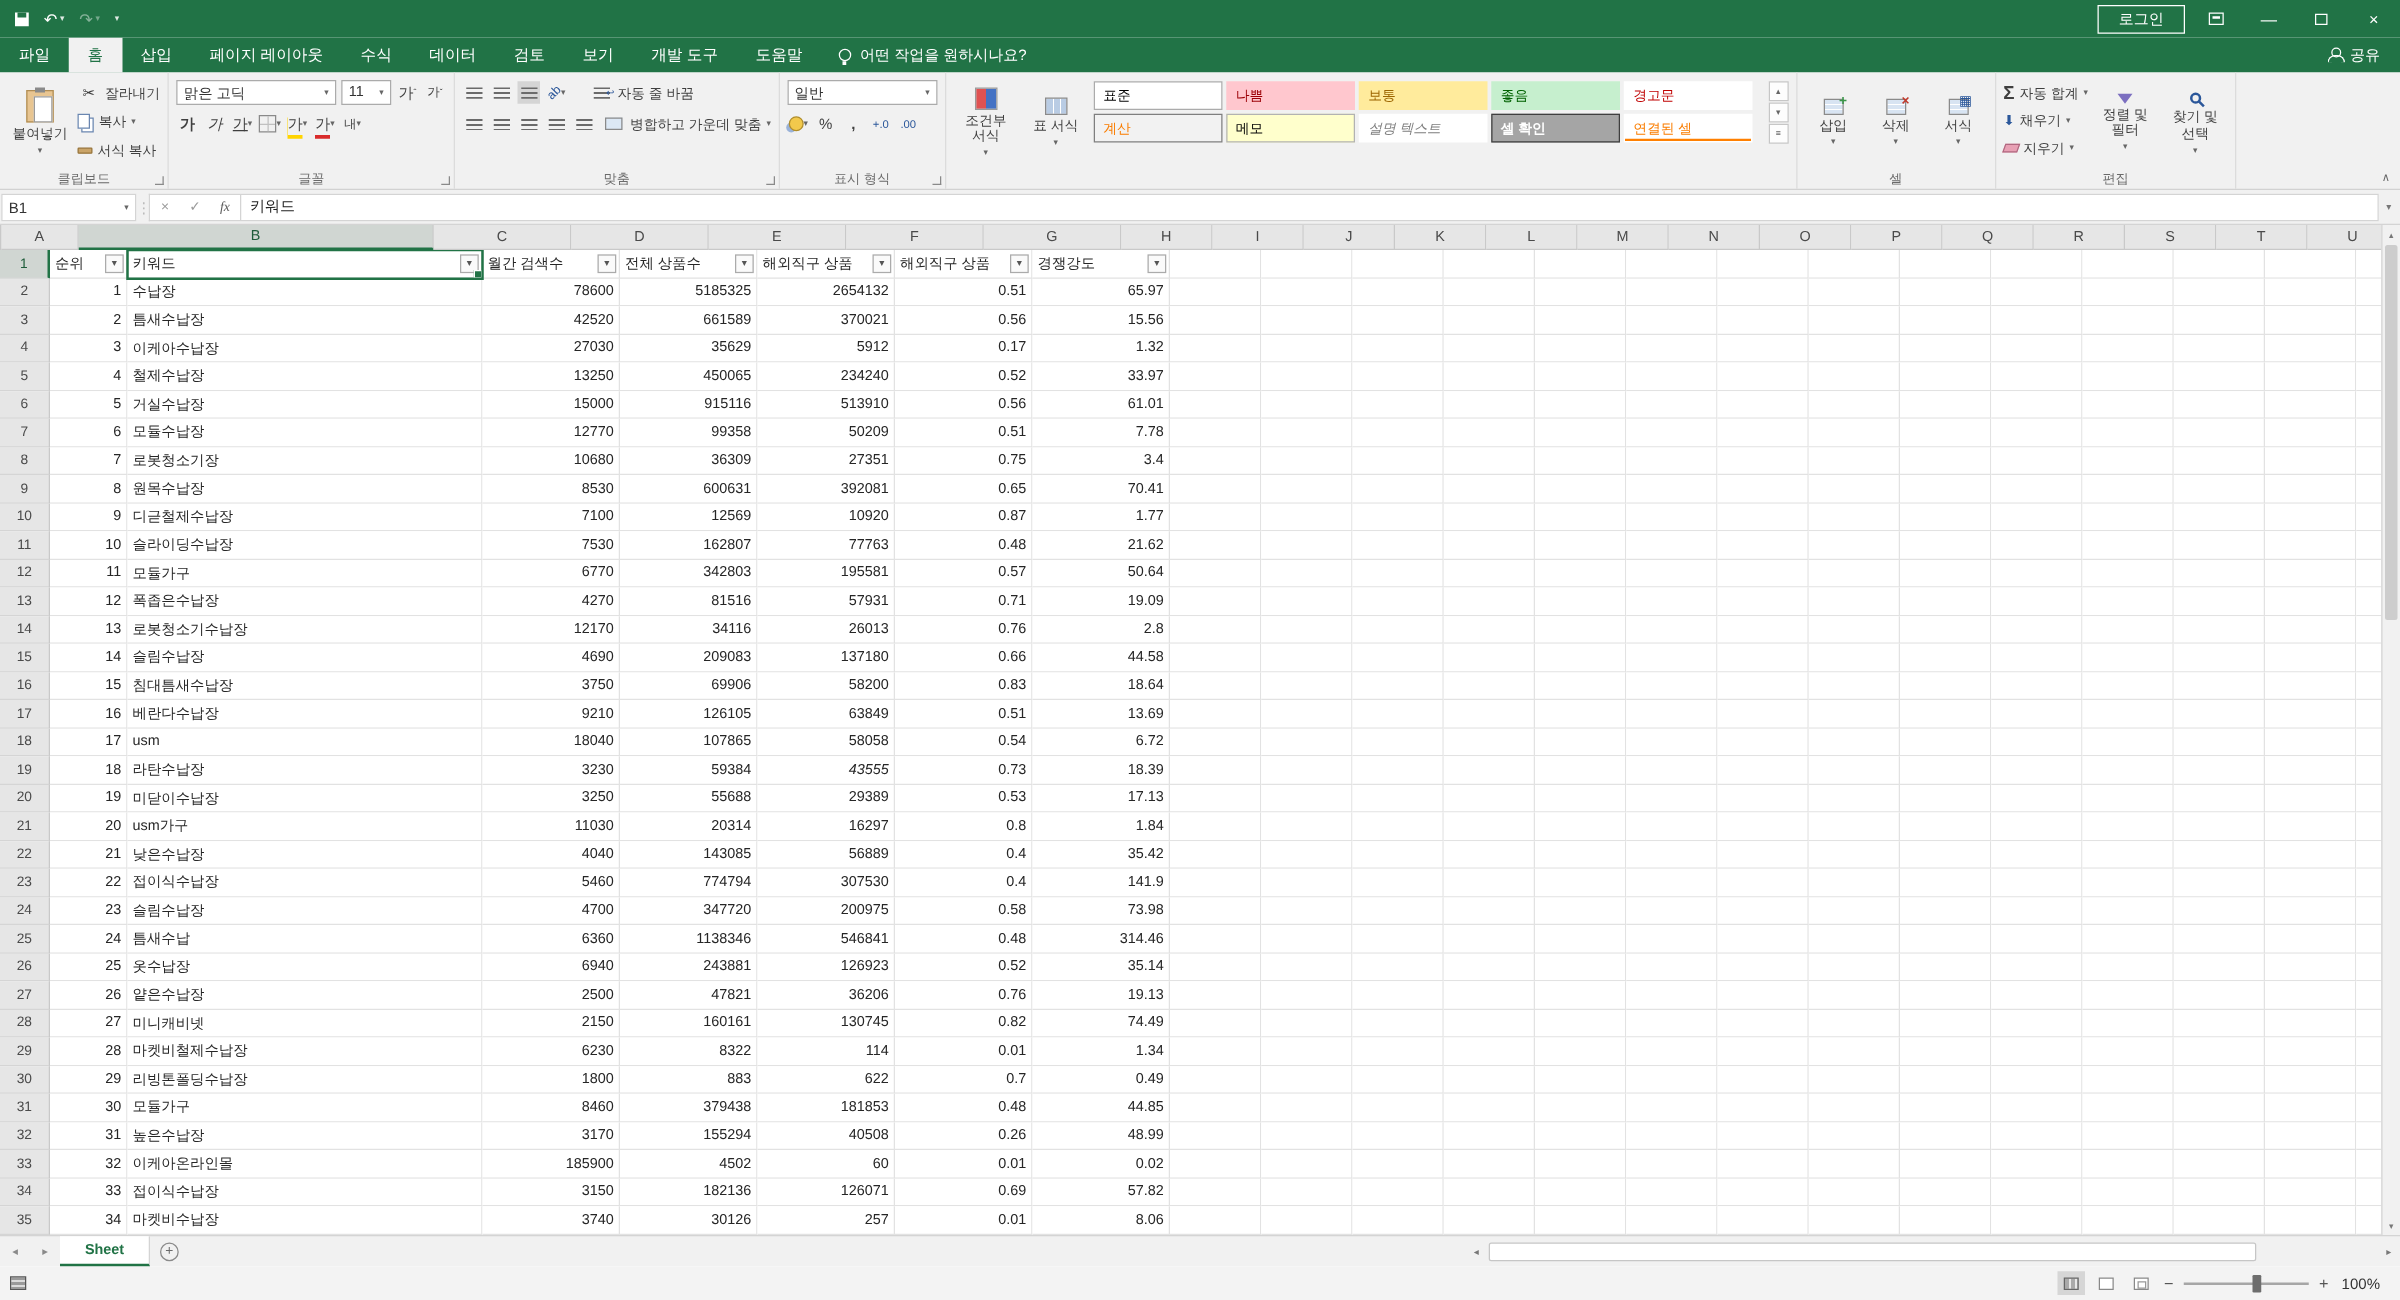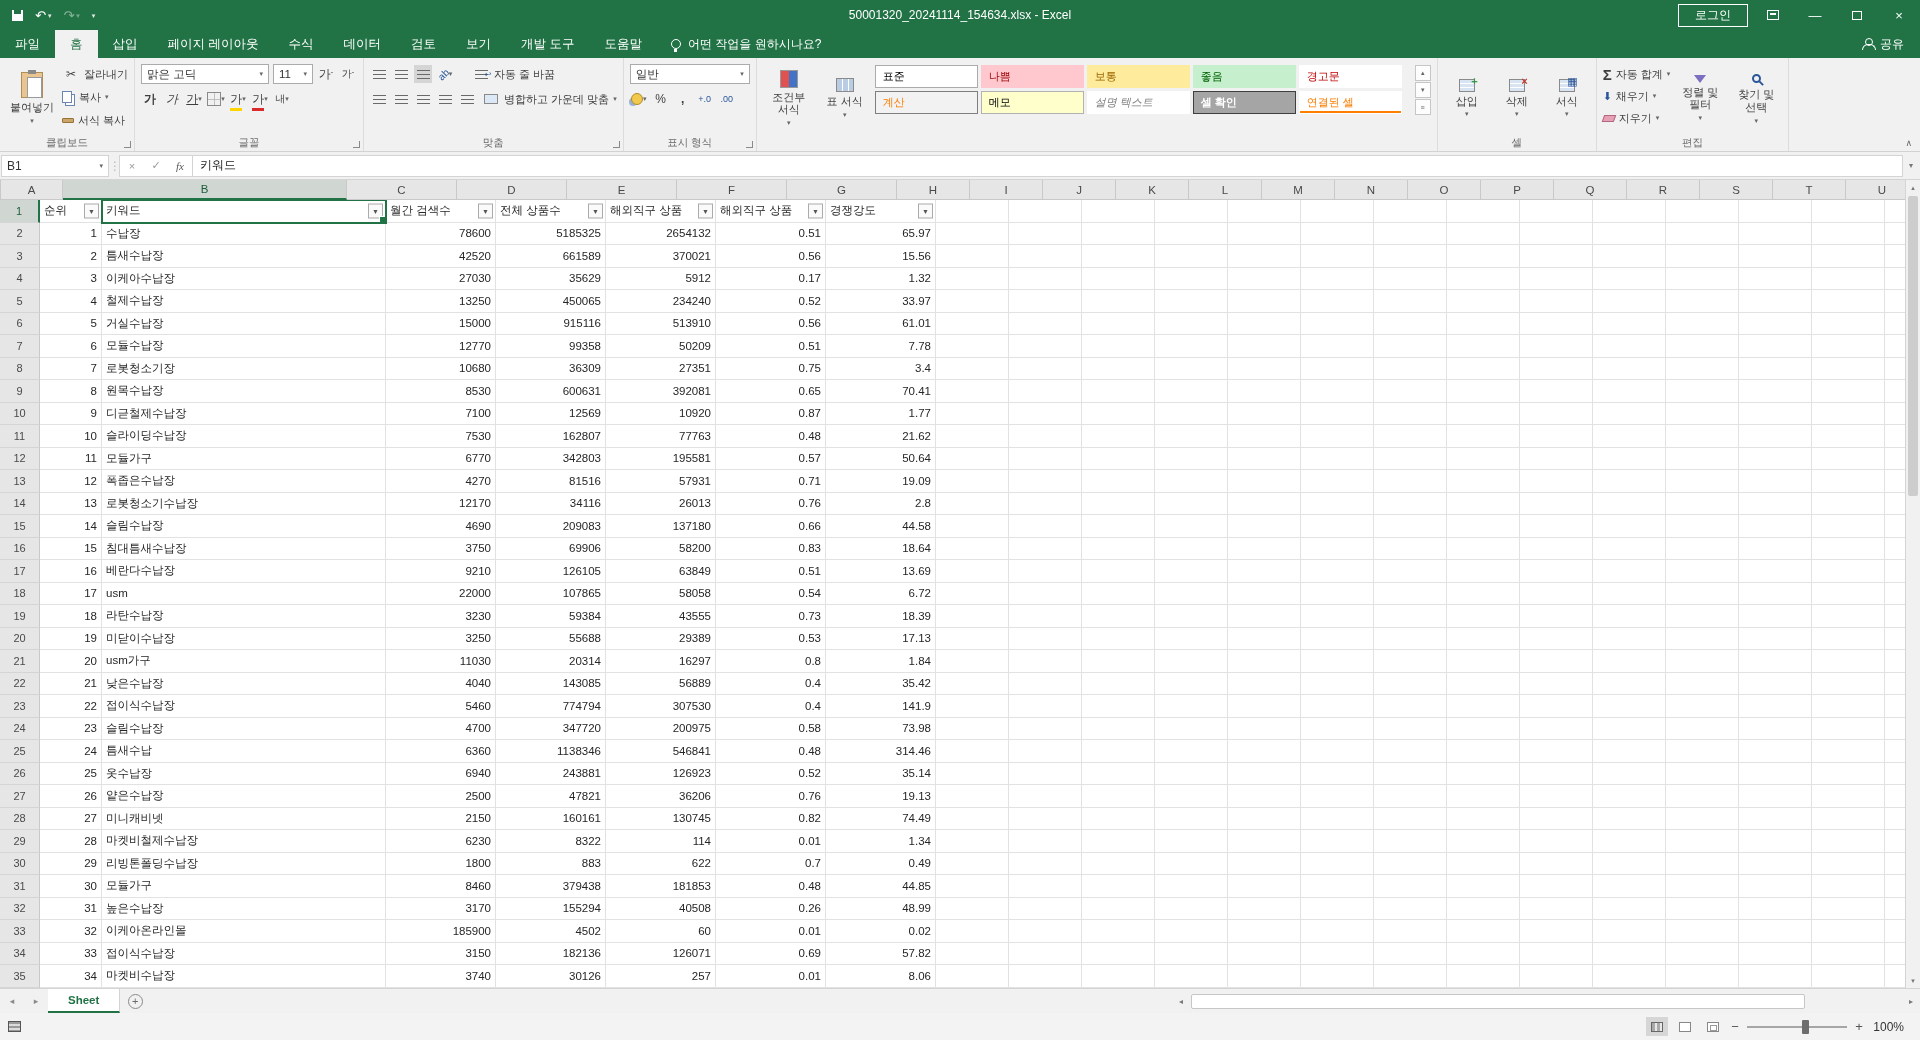--- a/index.html
+++ b/index.html
@@ -151,21 +151,20 @@
   <div class="qat">
     <span class="qicon">
         <span class="icon-save"></span>
       </span>
     <span class="qicon">↶<span class="tinycaret">▾</span></span>
     <span class="qicon dim">↷<span class="tinycaret">▾</span></span>
     <span class="qicon">
         <span class="tinycaret">▾</span>
       </span>
   </div>
-  <div class="tb-title">50001320_20241114_154634.xlsx  -  Excel</div>
   <div class="tb-right">
     <span class="login-btn">로그인</span>
     <span class="winbtn">
         <span class="icon-ribbonopts"></span>
       </span>
     <span class="winbtn">—</span>
     <span class="winbtn">
         <span class="icon-max"></span>
       </span>
     <span class="winbtn">×</span>
@@ -912,21 +911,21 @@
         <div class="cell" style="width: 73px;"></div>
         <div class="cell" style="width: 73px;"></div>
         <div class="cell" style="width: 73px;"></div>
         <div class="cell" style="width: 73px;"></div>
         <div class="cell" style="width: 73px;"></div>
       </div>
       <div class="grow">
         <div class="gut">18</div>
         <div class="cell num" style="width: 62px;">17</div>
         <div class="cell" style="width: 284px;">usm</div>
-        <div class="cell num" style="width: 110px;">22000</div>
+        <div class="cell num" style="width: 110px;">18040</div>
         <div class="cell num" style="width: 110px;">107865</div>
         <div class="cell num" style="width: 110px;">58058</div>
         <div class="cell num" style="width: 110px;">0.54</div>
         <div class="cell num" style="width: 110px;">6.72</div>
         <div class="cell" style="width: 73px;"></div>
         <div class="cell" style="width: 73px;"></div>
         <div class="cell" style="width: 73px;"></div>
         <div class="cell" style="width: 73px;"></div>
         <div class="cell" style="width: 73px;"></div>
         <div class="cell" style="width: 73px;"></div>
@@ -938,21 +937,21 @@
         <div class="cell" style="width: 73px;"></div>
         <div class="cell" style="width: 73px;"></div>
         <div class="cell" style="width: 73px;"></div>
       </div>
       <div class="grow">
         <div class="gut">19</div>
         <div class="cell num" style="width: 62px;">18</div>
         <div class="cell" style="width: 284px;">라탄수납장</div>
         <div class="cell num" style="width: 110px;">3230</div>
         <div class="cell num" style="width: 110px;">59384</div>
-        <div class="cell num" style="width: 110px;">43555</div>
+        <div class="cell num" style="width: 110px; font-style: italic;">43555</div>
         <div class="cell num" style="width: 110px;">0.73</div>
         <div class="cell num" style="width: 110px;">18.39</div>
         <div class="cell" style="width: 73px;"></div>
         <div class="cell" style="width: 73px;"></div>
         <div class="cell" style="width: 73px;"></div>
         <div class="cell" style="width: 73px;"></div>
         <div class="cell" style="width: 73px;"></div>
         <div class="cell" style="width: 73px;"></div>
         <div class="cell" style="width: 73px;"></div>
         <div class="cell" style="width: 73px;"></div>

